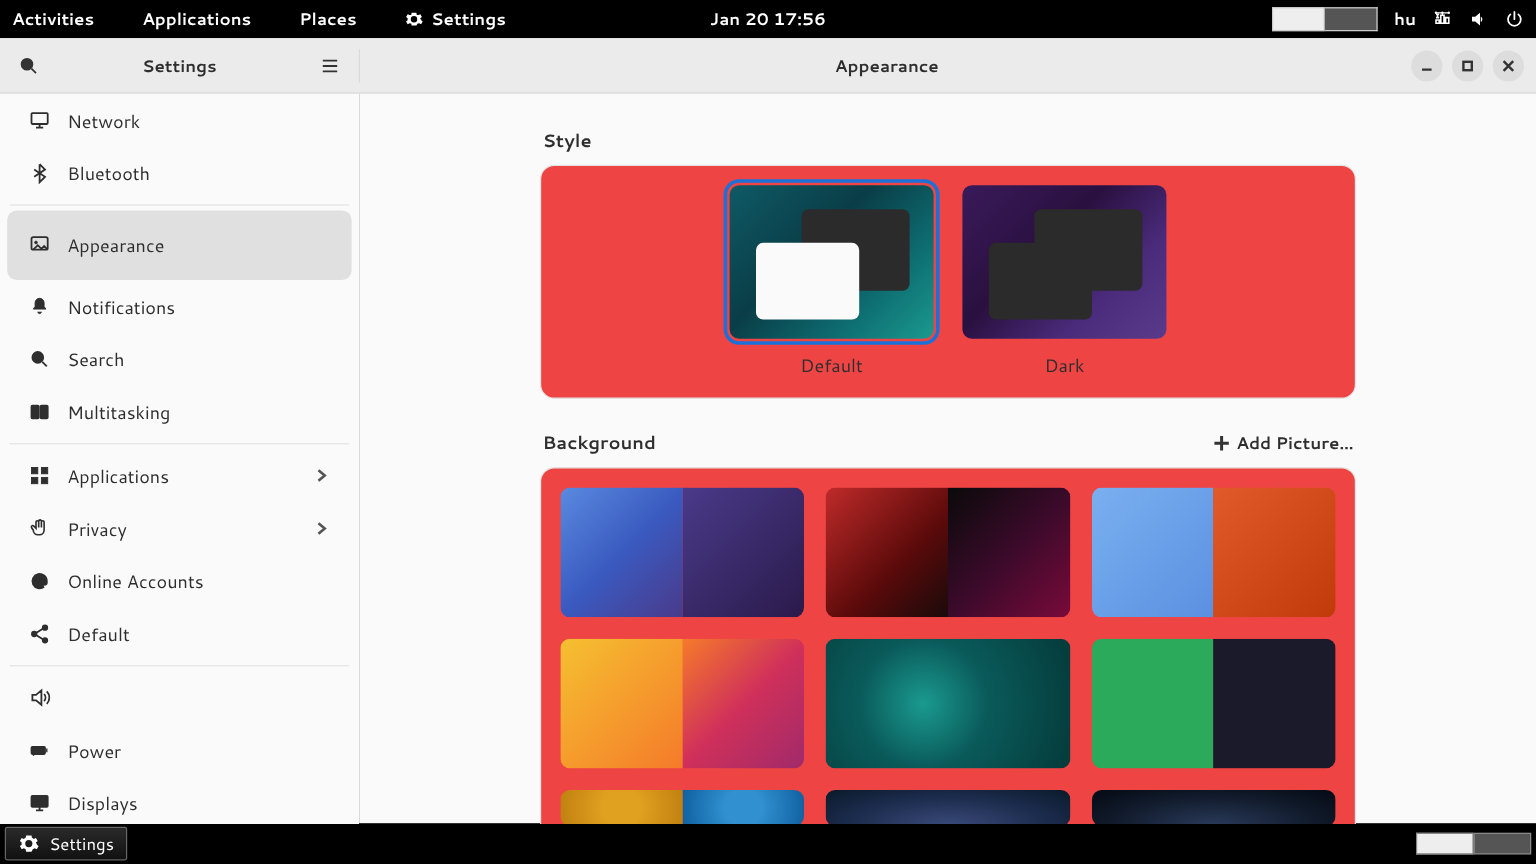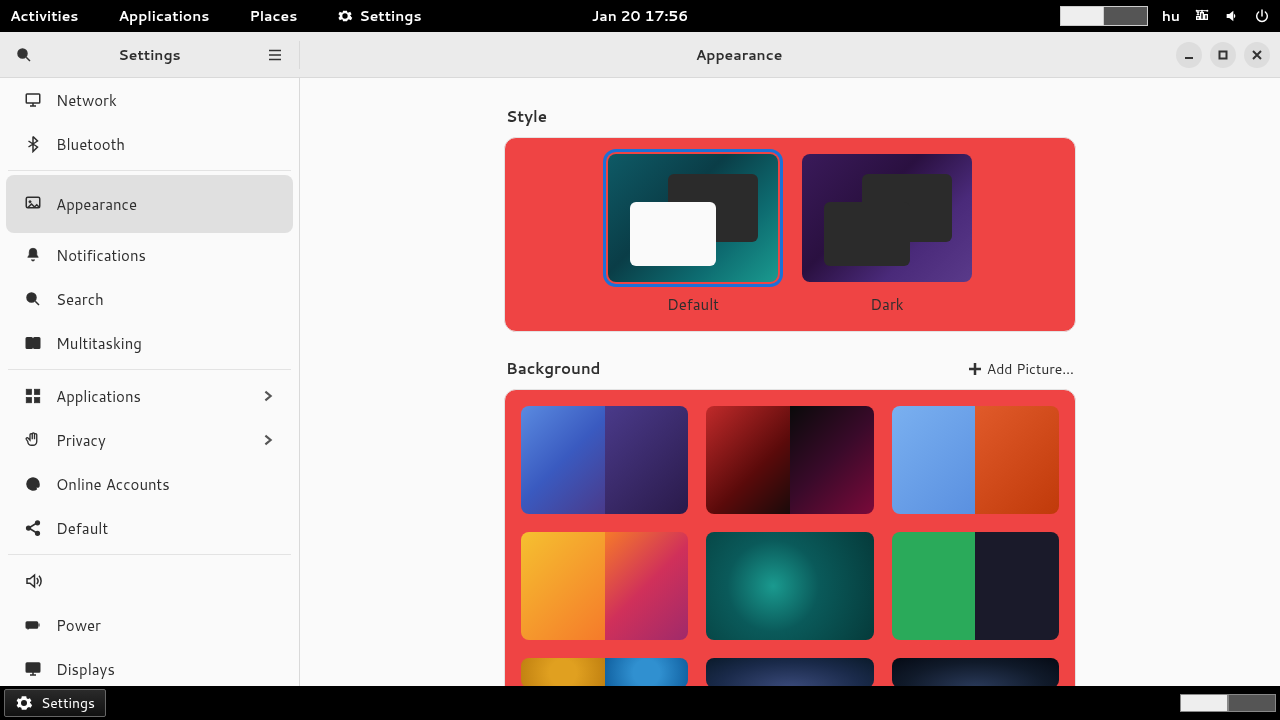--- a/index.html
+++ b/index.html
@@ -36,24 +36,24 @@
   .side-sep { height: 1px; background: #e3e3e3; margin: 4px 8px; }
   .side-item { display: flex; align-items: center; height: 44px; padding: 0 18px; gap: 14px; cursor: pointer; border-radius: 8px; margin: 0 6px; }
   .side-item.selected { background: #e0e0e0; }
   .side-item.wide { height: 58px; }
   .side-item .lbl { flex: 1; font-size: 15px; }
   .side-item svg.ico { width: 18px; height: 18px; fill: #2e2e2e; stroke: #2e2e2e; }
   .side-item svg.chev { width: 14px; height: 14px; stroke: #555; fill: none; stroke-width: 2.5; }
 
   
   .main { flex: 1; overflow-y: auto; padding: 28px 0 40px 0; }
-  .section { width: 572px; margin: 0 auto 26px auto; }
+  .section { width: 680px; margin: 0 auto 26px auto; }
   .sec-hdr { display: flex; align-items: center; margin-bottom: 10px; padding: 0 2px; }
   .sec-hdr h2 { font-size: 15px; font-weight: 700; flex: 1; }
-  .addbtn { display: flex; align-items: center; gap: 4px; font-weight: 400; cursor: pointer; }
+  .addbtn { display: flex; align-items: center; gap: 4px; font-weight: 700; cursor: pointer; }
   .addbtn svg { width: 16px; height: 16px; stroke: #333; stroke-width: 2.5; }
   .card { background: #ef4444; border: 1px solid #e3e3e3; border-radius: 12px; padding: 16px; }
 
   .styles { display: flex; gap: 24px; justify-content: center; }
   .style-opt { text-align: center; cursor: pointer; }
   .style-thumb { width: 170px; height: 128px; border-radius: 8px; position: relative; overflow: hidden; }
   .style-opt.selected .style-thumb { outline: 3px solid #1c71d8; outline-offset: 2px; }
   .style-opt .cap { margin-top: 12px; font-size: 15px; }
 
   

